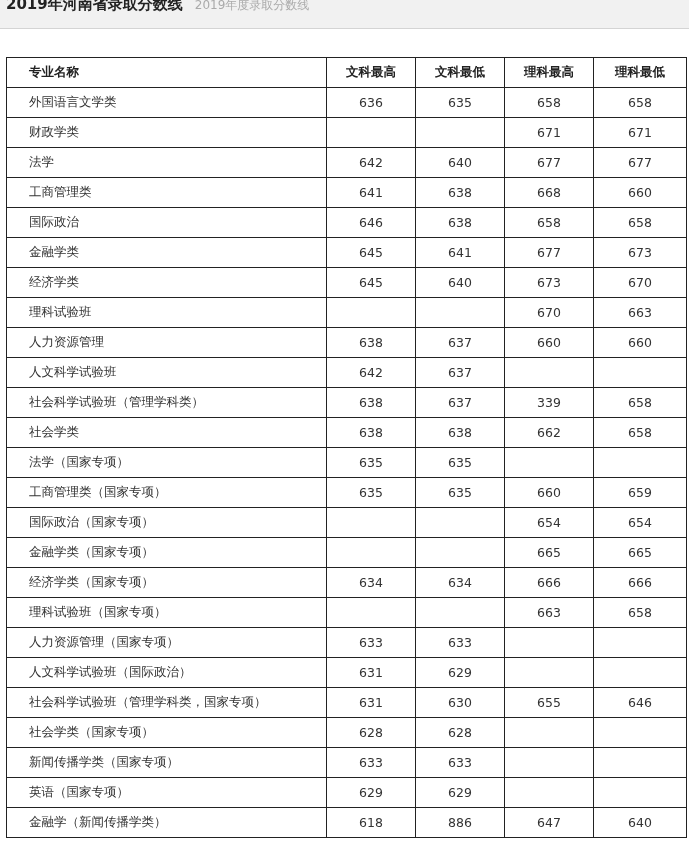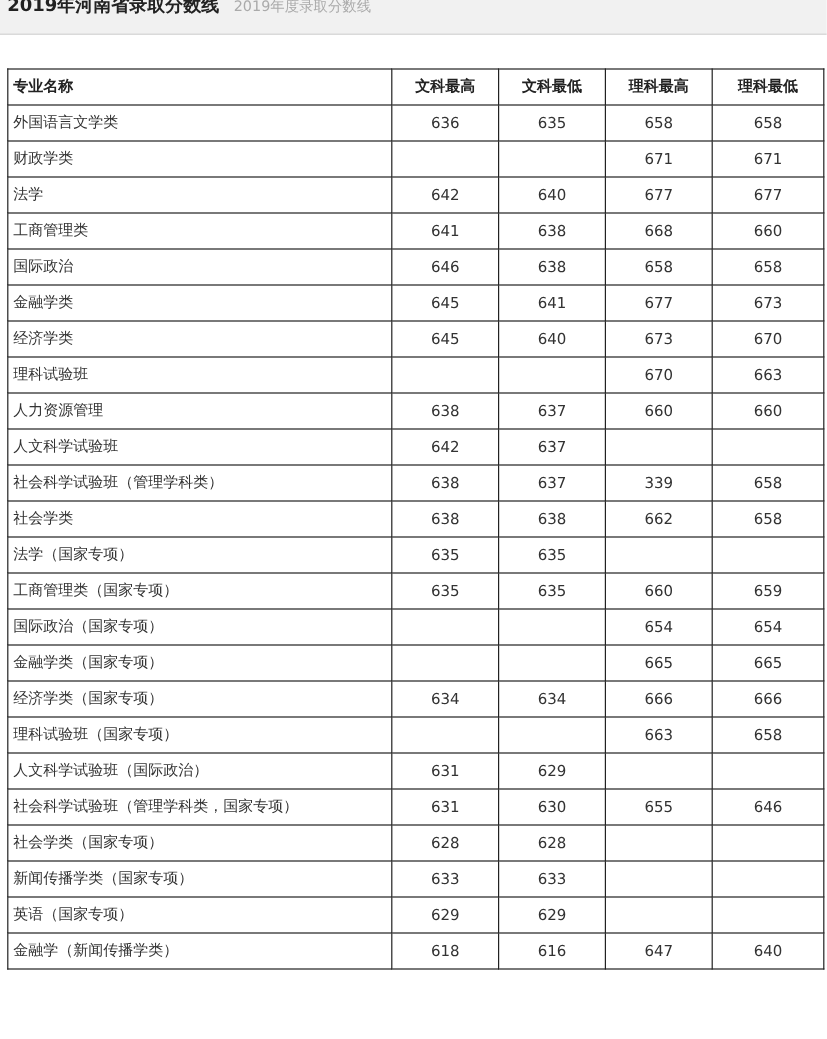--- a/index.html
+++ b/index.html
@@ -8,21 +8,21 @@
     height: 32px; background: #f1f1f1; border-bottom: 1px solid #d4d4d4;
     display: flex; align-items: flex-end; padding-left: 6px; box-sizing: border-box; padding-bottom: 14px;
     position: relative; top: -3px;
   }
   .title { font-size: 15px; font-weight: bold; color: #222; }
   .subtitle { font-size: 12px; color: #aaa; margin-left: 12px; }
   .table-wrap { position: absolute; top: 57px; left: 6px; }
   table { border-collapse: collapse; width: 680px; table-layout: fixed; }
   td, th { border: 1px solid #222; height: 29px; padding: 0; font-size: 12.5px; color: #333; }
   th { font-weight: bold; color: #222; height: 29px; }
-  td.name, th.name { text-align: left; padding-left: 4px; }
+  td.name, th.name { text-align: left; padding-left: 22px; }
   td.num, th.num { text-align: center; }
   col.c0 { width: 320px; }
   col.c1 { width: 89px; }
   col.c2 { width: 89px; }
   col.c3 { width: 89px; }
   col.c4 { width: 93px; }
 </style>
 </head>
 <body>
 
@@ -170,20 +170,27 @@
           <td class="num">666</td>
         </tr>
         <tr>
           <td class="name">理科试验班（国家专项）</td>
           <td class="num"></td>
           <td class="num"></td>
           <td class="num">663</td>
           <td class="num">658</td>
         </tr>
         <tr>
+          <td class="name">人力资源管理（国家专项）</td>
+          <td class="num">633</td>
+          <td class="num">633</td>
+          <td class="num"></td>
+          <td class="num"></td>
+        </tr>
+        <tr>
           <td class="name">人文科学试验班（国际政治）</td>
           <td class="num">631</td>
           <td class="num">629</td>
           <td class="num"></td>
           <td class="num"></td>
         </tr>
         <tr>
           <td class="name">社会科学试验班（管理学科类，国家专项）</td>
           <td class="num">631</td>
           <td class="num">630</td>
@@ -207,19 +214,19 @@
         <tr>
           <td class="name">英语（国家专项）</td>
           <td class="num">629</td>
           <td class="num">629</td>
           <td class="num"></td>
           <td class="num"></td>
         </tr>
         <tr>
           <td class="name">金融学（新闻传播学类）</td>
           <td class="num">618</td>
-          <td class="num">616</td>
+          <td class="num">886</td>
           <td class="num">647</td>
           <td class="num">640</td>
         </tr>
       </tbody>
   </table>
 </div>
 
 </body></html>

